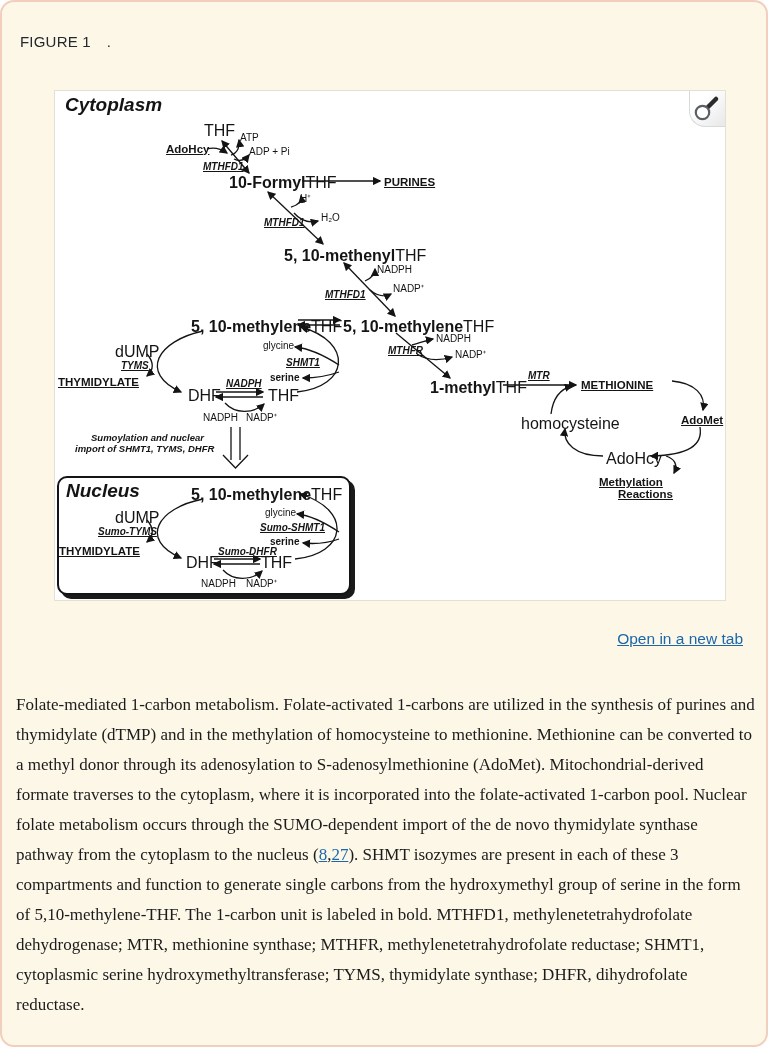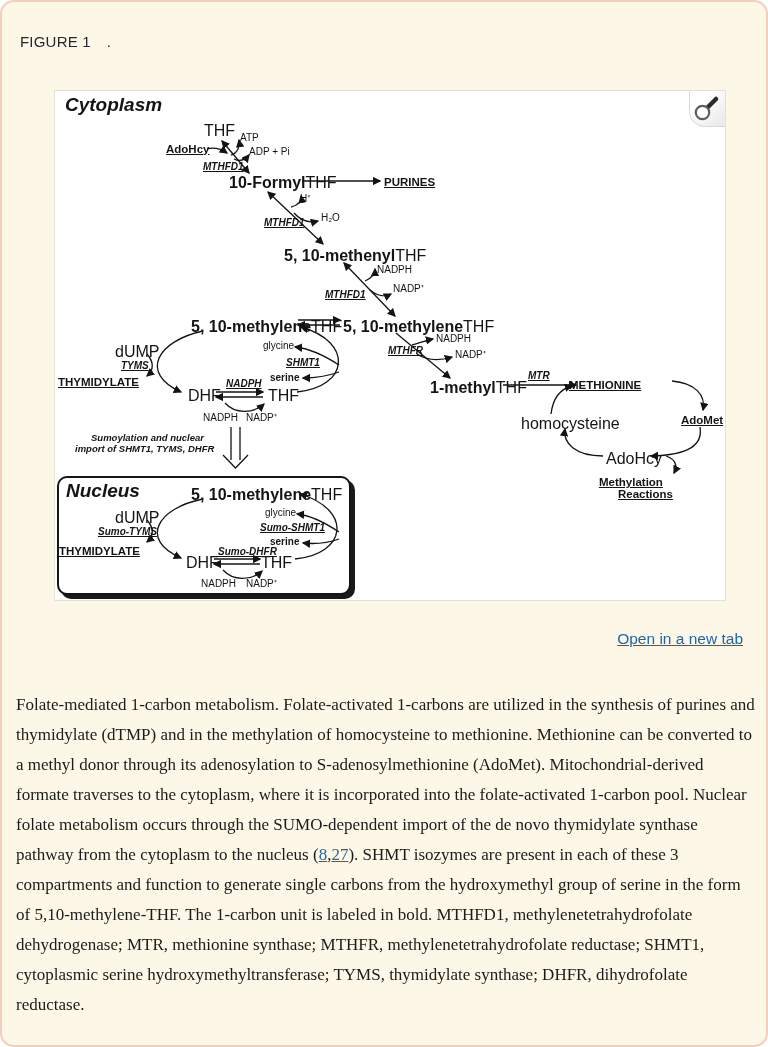--- a/index.html
+++ b/index.html
@@ -143,21 +143,21 @@
     <div class="lb enz" style="left:171px;top:288px"><span class="pb">NADPH</span></div>
     <div class="lb met" style="left:133px;top:297px"><span>DHF</span></div>
     <div class="lb met" style="left:213px;top:297px"><span>THF</span></div>
     <div class="lb" style="left:148px;top:322px"><span>NADPH</span></div>
     <div class="lb" style="left:191px;top:322px"><span>NADP⁺</span></div>
     <div class="lb enz" style="left:333px;top:255px"><span class="pb">MTHFR</span></div>
     <div class="lb" style="left:381px;top:243px"><span>NADPH</span></div>
     <div class="lb" style="left:400px;top:259px"><span>NADP⁺</span></div>
     <div class="lb met" style="left:375px;top:289px"><span class="pb">1-methyl</span><span>THF</span></div>
     <div class="lb enz" style="left:473px;top:280px"><span class="pb">MTR</span></div>
-    <div class="lb big" style="left:514px;top:288px"><span class="pb">METHIONINE</span></div>
+    <div class="lb big" style="left:526px;top:288px"><span class="pb">METHIONINE</span></div>
     <div class="lb met" style="left:466px;top:325px"><span>homocysteine</span></div>
     <div class="lb big" style="left:626px;top:323px"><span class="pb">AdoMet</span></div>
     <div class="lb met" style="left:551px;top:360px"><span>AdoHcy</span></div>
     <div class="lb big" style="left:544px;top:385px"><span class="pb">Methylation</span></div>
     <div class="lb big" style="left:563px;top:397px"><span class="pb">Reactions</span></div>
     <div class="lb sumo" style="left:36px;top:342px"><span>Sumoylation and nuclear</span></div>
     <div class="lb sumo" style="left:20px;top:353px"><span>import of SHMT1, TYMS, DHFR</span></div>
     <div class="lb cell" style="left:11px;top:390px"><span class="pb">Nucleus</span></div>
     <div class="lb met" style="left:136px;top:396px"><span class="pb">5, 10-methylene</span><span>THF</span></div>
     <div class="lb met" style="left:60px;top:419px"><span>dUMP</span></div>

